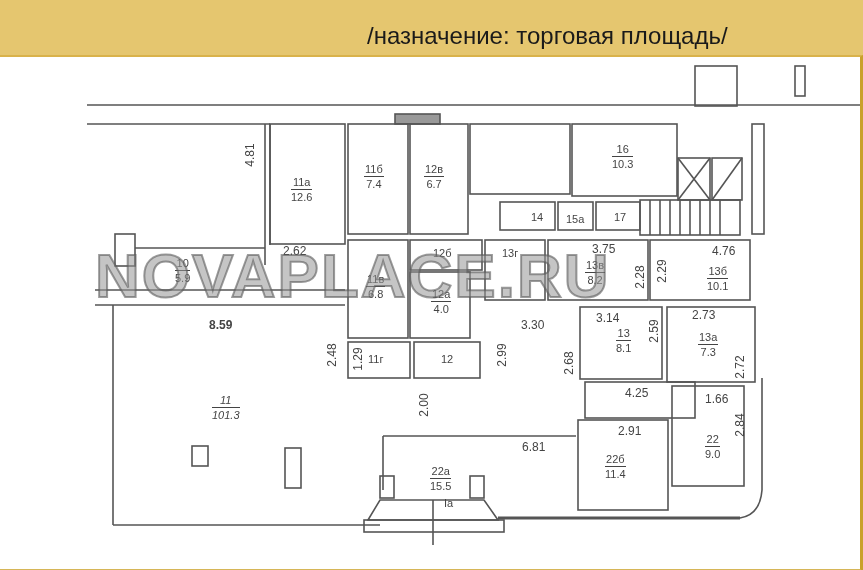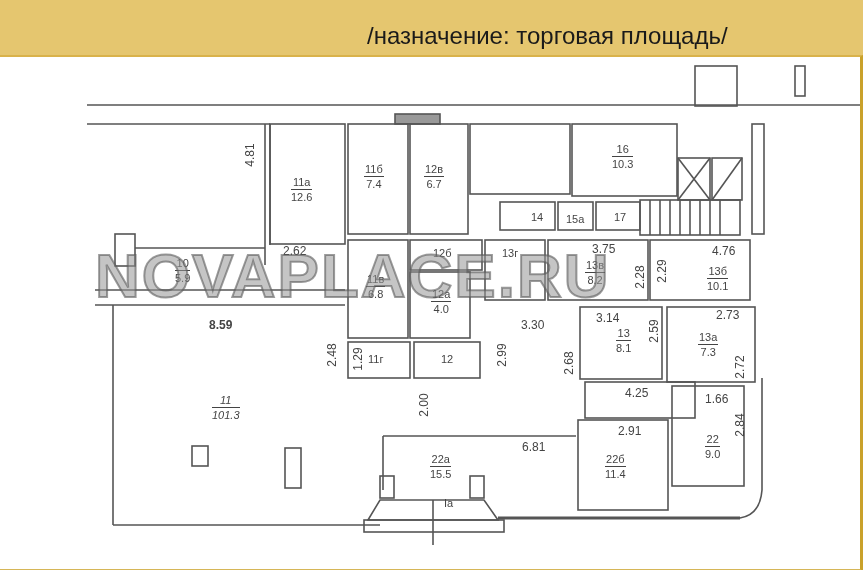--- a/index.html
+++ b/index.html
@@ -168,21 +168,21 @@
 <div class="lbl" style="left:368px;top:352px;text-align:right;">
     <span class="a">11г</span>
   </div>
 <div class="lbl" style="left:441px;top:352px;">
     <span class="a">12</span>
   </div>
 <div class="lbl" style="left:212px;top:393px;font-style:italic;">
     <span class="n">11</span>
     <span class="a">101.3</span>
   </div>
-<div class="lbl" style="left:430px;top:452px;">
+<div class="lbl" style="left:430px;top:464px;">
     <span class="n">22a</span>
     <span class="a">15.5</span>
   </div>
 <div class="lbl" style="left:605px;top:452px;">
     <span class="n">22б</span>
     <span class="a">11.4</span>
   </div>
 <div class="lbl" style="left:705px;top:432px;">
     <span class="n">22</span>
     <span class="a">9.0</span>
@@ -198,21 +198,21 @@
 <div class="dim v" style="left:346px;top:352px;">1.29</div>
 <div class="dim v" style="left:490px;top:348px;">2.99</div>
 <div class="dim" style="left:521px;top:318px;">3.30</div>
 <div class="dim v" style="left:557px;top:356px;">2.68</div>
 <div class="dim" style="left:592px;top:242px;">3.75</div>
 <div class="dim v" style="left:628px;top:270px;">2.28</div>
 <div class="dim v" style="left:650px;top:264px;">2.29</div>
 <div class="dim" style="left:712px;top:244px;">4.76</div>
 <div class="dim" style="left:596px;top:311px;">3.14</div>
 <div class="dim v" style="left:642px;top:324px;">2.59</div>
-<div class="dim" style="left:716px;top:308px;">2.73</div>
+<div class="dim" style="left:692px;top:308px;">2.73</div>
 <div class="dim v" style="left:728px;top:360px;">2.72</div>
 <div class="dim" style="left:625px;top:386px;">4.25</div>
 <div class="dim" style="left:705px;top:392px;">1.66</div>
 <div class="dim v" style="left:728px;top:418px;">2.84</div>
 <div class="dim" style="left:618px;top:424px;">2.91</div>
 <div class="dim v" style="left:412px;top:398px;">2.00</div>
 <div class="dim" style="left:522px;top:440px;">6.81</div>
 
 <div class="watermark">NOVAPLACE.RU</div>
 

